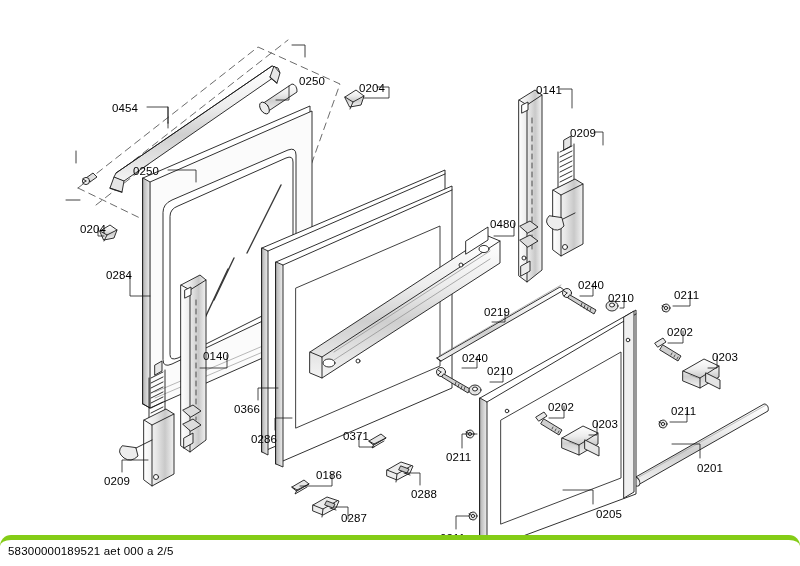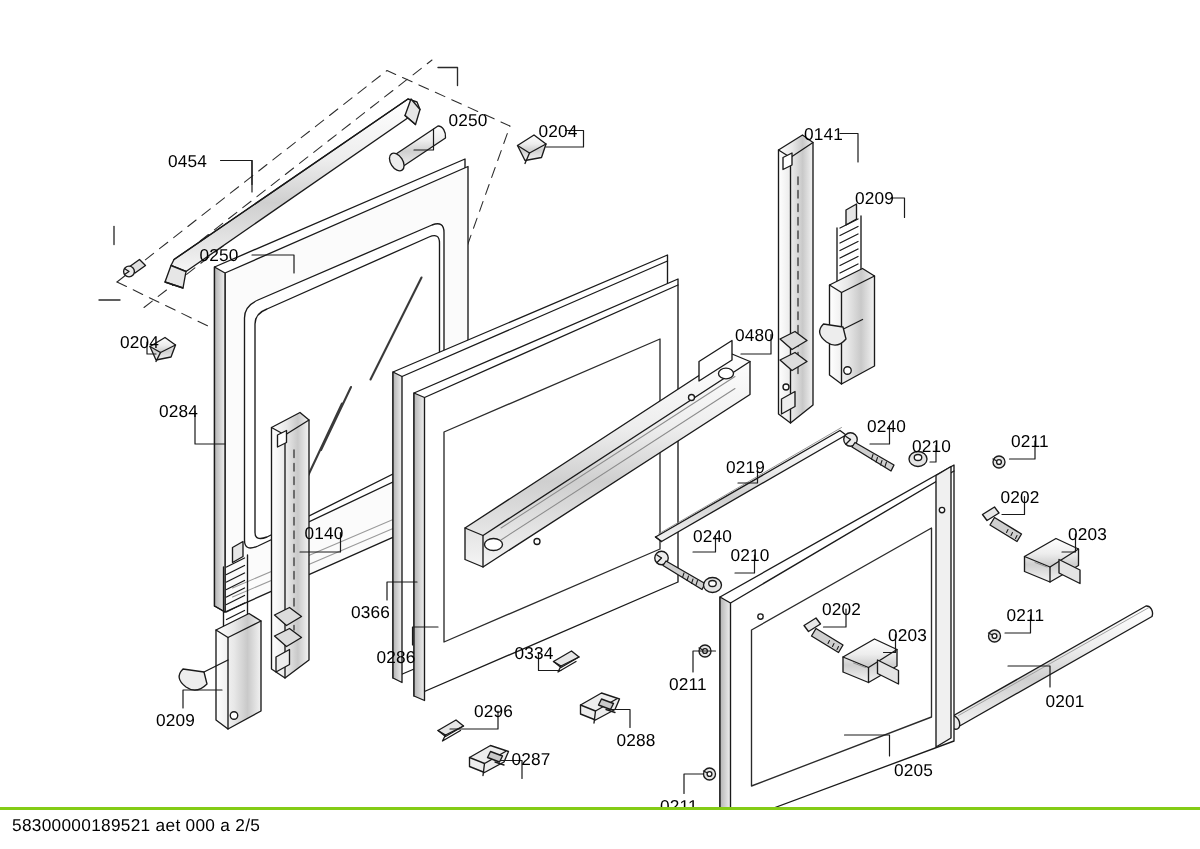--- a/index.html
+++ b/index.html
@@ -11,22 +11,23 @@
     overflow:hidden;
     position:relative;
   }
   #sheet{
     position:absolute;left:0;top:0;width:800px;height:566px;
     background:#ffffff;
   }
   #drawing{position:absolute;left:0;top:0;width:800px;height:566px;}
   .footer-bar{
     position:absolute;left:0;bottom:0;width:800px;height:26px;
-    border-top:2px solid #84cc16;
+    border-top:5px solid #84cc16;
     background:#ffffff;
+    border-radius:11px;
   }
   .footer-text{
     position:absolute;left:8px;top:5px;
     font-size:11.5px;letter-spacing:.2px;color:#000;
     white-space:nowrap;
   }
   .pnum{
     position:absolute;
     font-size:11.5px;
     color:#000;
@@ -395,23 +396,23 @@
     <span class="pnum" style="left:674px;top:290px">0211</span>
     <span class="pnum" style="left:667px;top:327px">0202</span>
     <span class="pnum" style="left:712px;top:352px">0203</span>
     <span class="pnum" style="left:671px;top:406px">0211</span>
     <span class="pnum" style="left:697px;top:463px">0201</span>
     <span class="pnum" style="left:548px;top:402px">0202</span>
     <span class="pnum" style="left:592px;top:419px">0203</span>
     <span class="pnum" style="left:596px;top:509px">0205</span>
     <span class="pnum" style="left:446px;top:452px">0211</span>
     <span class="pnum" style="left:440px;top:533px">0211</span>
-    <span class="pnum" style="left:343px;top:431px">0334</span>
-    <span class="pnum" style="left:316px;top:470px">0296</span>
+    <span class="pnum" style="left:343px;top:431px">0371</span>
+    <span class="pnum" style="left:316px;top:470px">0186</span>
     <span class="pnum" style="left:411px;top:489px">0288</span>
-    <span class="pnum" style="left:341px;top:502px">0287</span>
+    <span class="pnum" style="left:341px;top:513px">0287</span>
   </div>
 
   <div class="footer-bar">
     <span class="footer-text">58300000189521 aet 000 a 2/5</span>
   </div>
 
 </div>
 
 </body></html>

